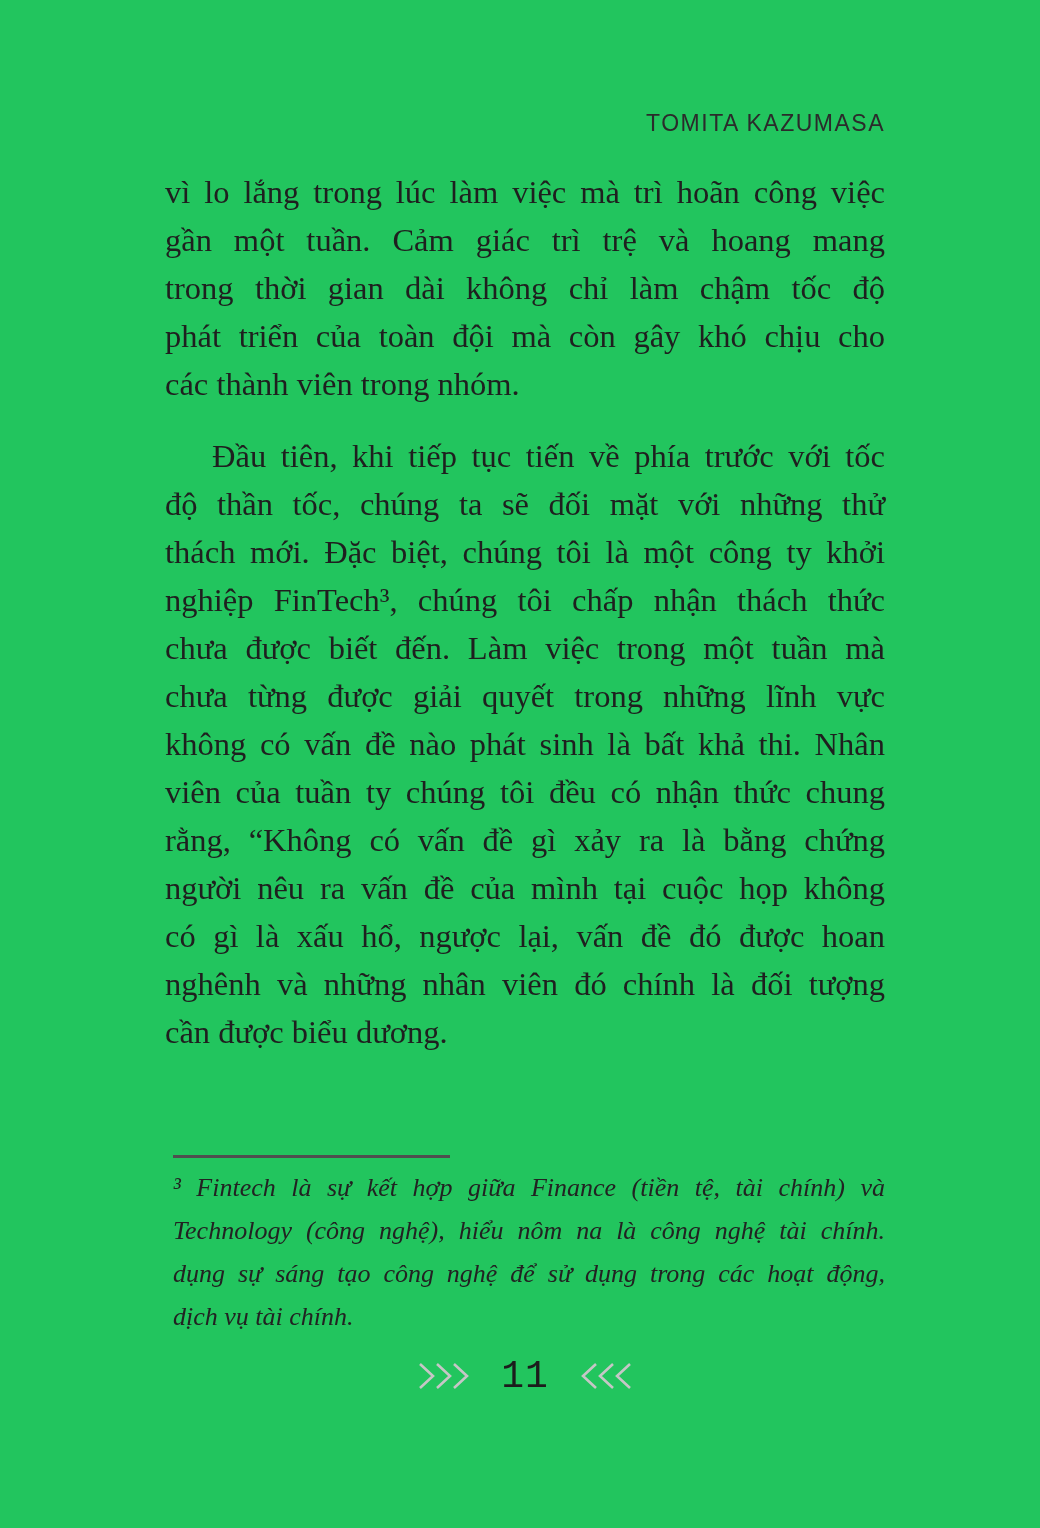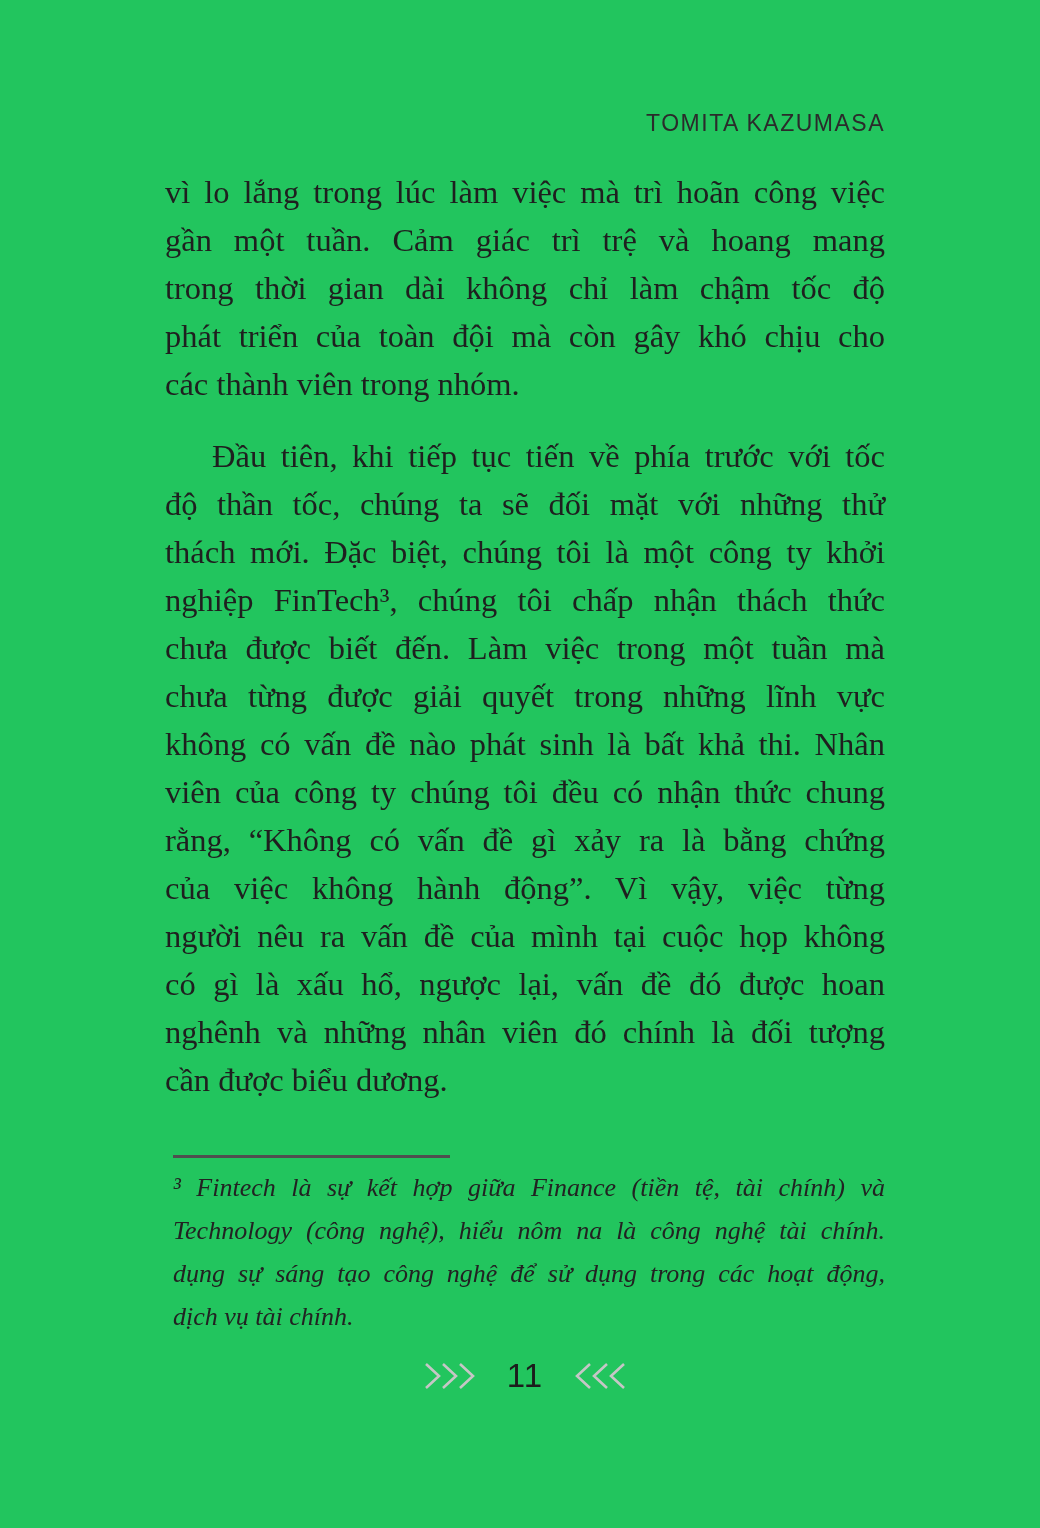--- a/index.html
+++ b/index.html
@@ -73,22 +73,22 @@
     left: 165px;
     top: 1356px;
     width: 720px;
     height: 40px;
     display: flex;
     align-items: center;
     justify-content: center;
     gap: 26px;
   }
   .page-number {
-    font-family: Liberation Sans, sans-serif;
-    font-size: 33px;
+    font-family: Liberation Mono, monospace;
+    font-size: 38px;
     letter-spacing: 1px;
     color: #1c1c1c;
   }
   .chevrons { display: block; }
 </style>
 </head>
 <body>
 
 <div class="page">
 
@@ -105,23 +105,22 @@
     </div>
 
     <div class="para">
       <div class="bline first-indent">Đầu tiên, khi tiếp tục tiến về phía trước với tốc</div>
       <div class="bline">độ thần tốc, chúng ta sẽ đối mặt với những thử</div>
       <div class="bline">thách mới. Đặc biệt, chúng tôi là một công ty khởi</div>
       <div class="bline">nghiệp FinTech³, chúng tôi chấp nhận thách thức</div>
       <div class="bline">chưa được biết đến. Làm việc trong một tuần mà</div>
       <div class="bline">chưa từng được giải quyết trong những lĩnh vực</div>
       <div class="bline">không có vấn đề nào phát sinh là bất khả thi. Nhân</div>
-      <div class="bline">viên của công ty chúng tôi đều có nhận thức chung</div>
+      <div class="bline">viên của tuần ty chúng tôi đều có nhận thức chung</div>
       <div class="bline">rằng, “Không có vấn đề gì xảy ra là bằng chứng</div>
-      <div class="bline">của việc không hành động”. Vì vậy, việc từng</div>
       <div class="bline">người nêu ra vấn đề của mình tại cuộc họp không</div>
       <div class="bline">có gì là xấu hổ, ngược lại, vấn đề đó được hoan</div>
       <div class="bline">nghênh và những nhân viên đó chính là đối tượng</div>
       <div class="bline end">cần được biểu dương.</div>
     </div>
 
   </div>
 
   <div class="footnote-rule"></div>
 

